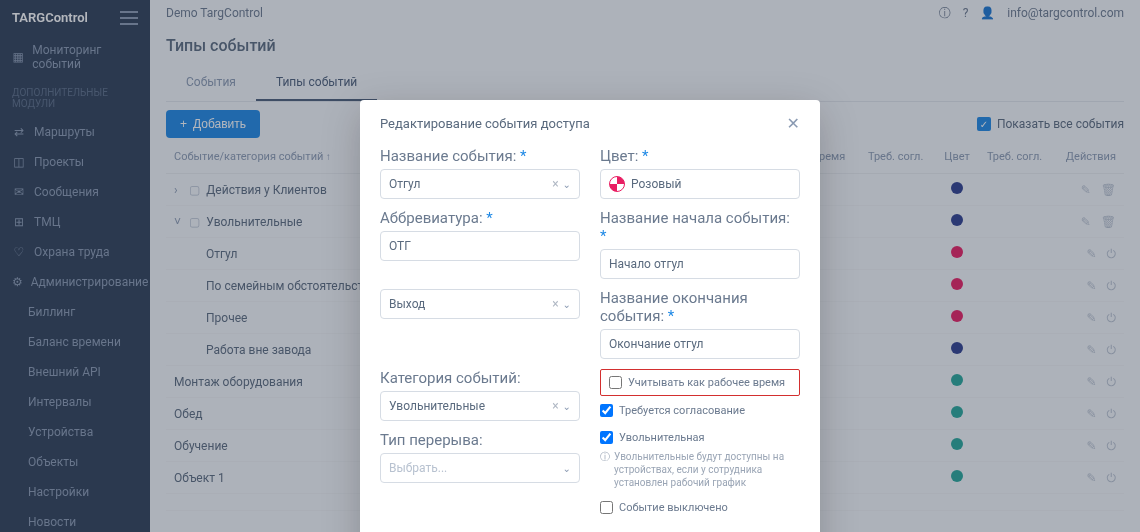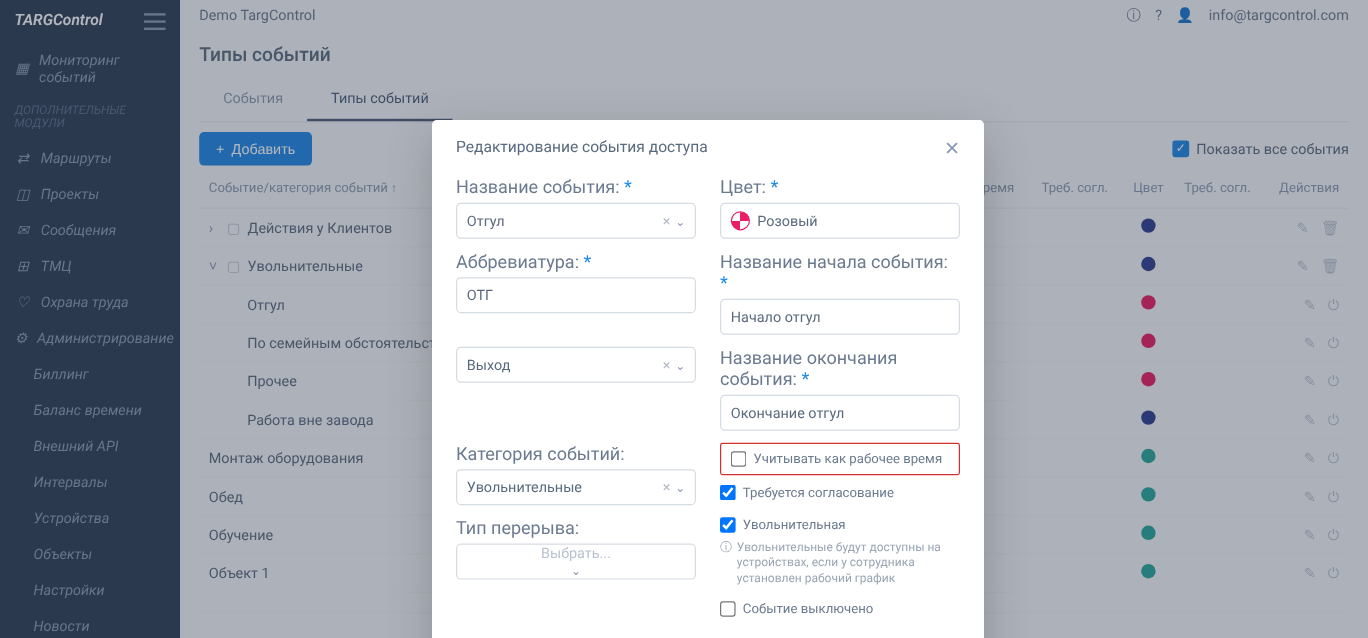--- a/index.html
+++ b/index.html
@@ -1,19 +1,19 @@
 <!DOCTYPE html>
 <html><head>
 <meta charset="utf-8">
 <style>
 * { box-sizing: border-box; margin: 0; padding: 0; }
 body { font-family: -apple-system, BlinkMacSystemFont, "Segoe UI", Roboto, sans-serif; font-size: 13px; color: #5a6a7e; background: #f5f7fa; overflow: hidden; width: 1140px; height: 532px; position: relative; }
 
 
-.sidebar { position: absolute; left: 0; top: 0; width: 150px; height: 532px; background: #2d3e57; color: #8a9ab2; overflow-y: auto; font-style: italic; }
+.sidebar { position: absolute; left: 0; top: 0; width: 150px; height: 532px; background: #2d3e57; color: #8a9ab2; overflow-y: auto; }
 .sidebar-header { display: flex; align-items: center; justify-content: space-between; padding: 10px 12px; color: #fff; font-weight: 600; font-size: 13px; }
 .hamburger { width: 18px; height: 14px; display: flex; flex-direction: column; justify-content: space-between; cursor: pointer; }
 .hamburger span { height: 2px; background: #8a9ab2; }
 .nav-item { display: flex; align-items: center; padding: 8px 12px; font-size: 12px; cursor: pointer; gap: 8px; }
 .nav-item .icon { width: 14px; height: 14px; display: inline-flex; align-items: center; justify-content: center; }
 .nav-section { padding: 8px 12px; font-size: 10px; text-transform: uppercase; color: #5b6d87; }
 .nav-sub { padding-left: 28px; }
 
 
 .topbar { position: absolute; left: 150px; top: 0; right: 0; height: 26px; background: #f5f7fa; display: flex; align-items: center; padding: 0 16px; font-size: 12px; color: #6b7a8f; }
@@ -51,21 +51,21 @@
 
 .overlay { position: absolute; inset: 0; background: rgba(40,50,65,0.35); z-index: 100; }
 .modal { position: absolute; left: 360px; top: 100px; width: 460px; background: #fff; border-radius: 4px; box-shadow: 0 10px 40px rgba(0,0,0,0.2); z-index: 101; }
 .modal-header { display: flex; justify-content: space-between; align-items: center; padding: 14px 20px; font-size: 13px; color: #5a6a7e; gap: 11px; }
 .modal-close { cursor: pointer; font-size: 16px; color: #8a9ab2; }
 .modal-body { padding: 0 20px 10px; display: grid; grid-template-columns: 1fr 1fr; gap: 10px 20px; }
 .field { display: flex; flex-direction: column; gap: 4px; }
 .field label { font-size: 15px; color: #6b7a8f; }
 .required::after { content: " *"; color: #1e88e5; }
 .input, .select { height: 30px; border: 1px solid #d6dce4; border-radius: 4px; padding: 0 8px; font-size: 12px; color: #5a6a7e; display: flex; align-items: center; justify-content: space-between; background: #fff; }
-.select.disabled { color: #b8c2d0; flex-direction: column; }
+.select.disabled { color: #b8c2d0; }
 .clear-x { color: #b0b8c4; cursor: pointer; margin-right: 4px; }
 .caret { color: #8a9ab2; font-size: 10px; }
 .color-pick { display: flex; align-items: center; gap: 6px; }
 .pink-swatch { width: 16px; height: 16px; border-radius: 50%; background: repeating-conic-gradient(#e91e63 0 90deg, #fff 90deg 180deg); border: 1px solid #e91e63; }
 .checkbox-row { display: flex; align-items: center; gap: 6px; font-size: 11px; color: #6b7a8f; }
 .checkbox-row input { width: 13px; height: 13px; }
 .highlight-box { border: 1.5px solid #d32f2f; padding: 6px 8px; border-radius: 2px; }
 .hint { font-size: 10px; color: #9aa5b5; display: flex; gap: 4px; line-height: 1.3; }
 .modal-footer { padding: 12px 20px 16px; display: flex; justify-content: flex-end; gap: 10px; }
 .btn { padding: 7px 20px; border-radius: 4px; font-size: 12px; cursor: pointer; border: 1px solid #d6dce4; background: #fff; color: #5a6a7e; }

